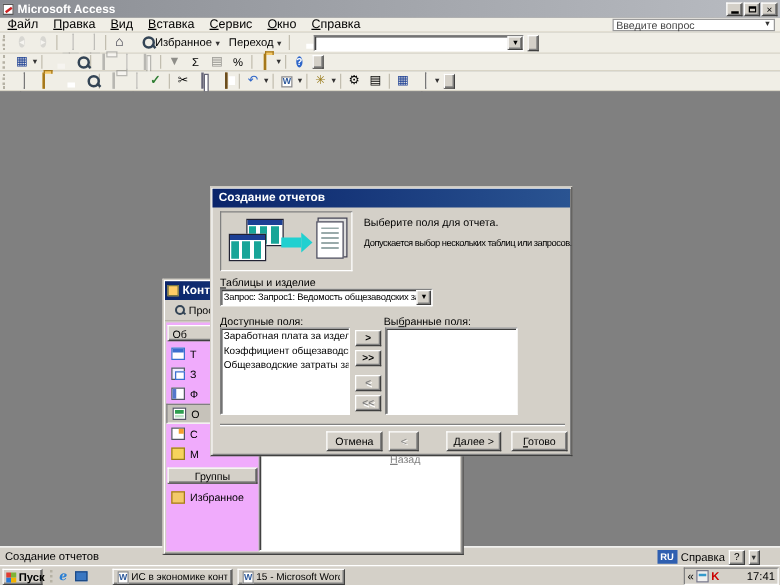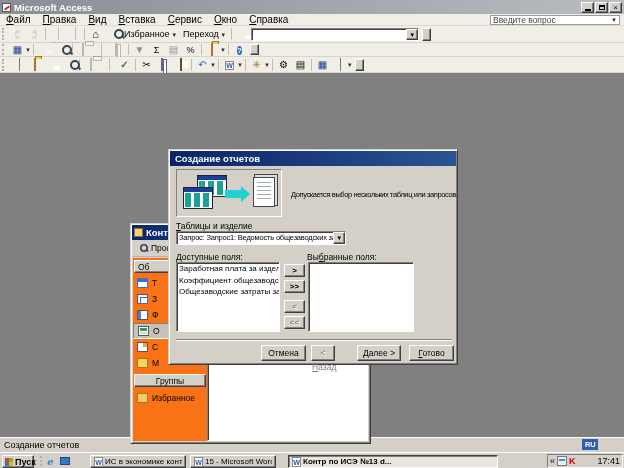--- a/index.html
+++ b/index.html
@@ -51,21 +51,21 @@
   .homeic{font-size:11px;line-height:12px;color:#223;}
   
   .mdi{left:0;top:73px;width:624px;height:364px;background:#808080;}
   
   .dbwin{left:130px;top:150px;width:241px;height:221px;z-index:1;}
   .db-title{position:absolute;left:1px;top:1px;right:1px;height:15px;background:linear-gradient(90deg,#0a246a,#3a6ea5);display:flex;align-items:center;padding:0 2px;color:#fff;font-weight:bold;font-size:9.5px;}
   .dbicon{width:9px;height:9px;background:#ffcc66;border:1px solid #774;margin-right:3px;}
   .db-tb{position:absolute;left:1px;top:16px;right:1px;height:17px;background:#d4d0c8;border-bottom:1px solid #b8b4a8;display:flex;align-items:center;padding:0 3px;}
   .db-prev{display:flex;align-items:center;height:14px;padding:0 3px;font-size:8.5px;}
   .db-body{position:absolute;left:2px;top:34px;right:2px;bottom:2px;}
-  .db-side{position:absolute;left:0;top:0;width:74px;bottom:0;background:#f97316;padding-top:2px;}
+  .db-side{position:absolute;left:0;top:0;width:74px;bottom:0;background:#f0abfc;padding-top:2px;}
   .db-hd{height:13px;font-size:8.5px;line-height:12px;padding-left:3px;margin:0 1px 2px 1px;}
   .db-row{height:16px;display:flex;align-items:center;padding-left:4px;font-size:8.5px;}
   .db-row.sel{border:1px solid;border-color:#808080 #fff #fff #808080;background:#c6c2ba;}
   .si{width:11px;height:10px;display:inline-block;margin-right:4px;border:1px solid #556;background:#fff;position:relative;flex:none;}
   .si-table{border-color:#3b6ecf;} .si-table::before{content:"";position:absolute;left:0;top:0;right:0;height:3px;background:#3b6ecf;}
   .si-query{background:#eef;} .si-query::before{content:"";position:absolute;left:2px;top:2px;width:6px;height:5px;border:1px solid #3b6ecf;background:#fff;}
   .si-form{background:#fff;} .si-form::before{content:"";position:absolute;left:0;top:0;bottom:0;width:3px;background:#5577cc;}
   .si-report{background:#fff;} .si-report::before{content:"";position:absolute;left:1px;top:1px;right:1px;height:3px;background:#2e9e4f;}
   .si-report::after{content:"";position:absolute;left:1px;bottom:1px;right:1px;height:2px;background:#bde4c8;}
   .si-pages{background:#fff;} .si-pages::before{content:"";position:absolute;right:0;top:0;width:4px;height:4px;background:#f4a02c;}
@@ -97,21 +97,21 @@
   .flist .it{padding-left:2px;}
   .flist .it.sel{background:#0a246a;color:#fff;}
   .rlist{position:absolute;left:139px;top:112px;width:106px;height:70px;}
   .xbtn{position:absolute;left:115px;width:21px;height:13px;font-size:8px;font-weight:bold;line-height:11px;text-align:center;}
   .xbtn.off,.btn.off{color:#808080;text-shadow:1px 1px 0 #fff;}
   .etch{position:absolute;left:7px;top:189px;width:276px;height:2px;border-top:1px solid #808080;border-bottom:1px solid #fff;}
   .btn{position:absolute;top:195px;height:16px;font-size:8.5px;line-height:14px;text-align:center;}
   
   .statusbar{left:0;top:437px;width:624px;height:15px;background:#d4d0c8;border-top:1px solid #fff;display:flex;align-items:center;}
   .status-text{font-size:9px;padding-left:4px;}
-  .langbar{position:absolute;right:16px;top:1px;height:13px;display:flex;align-items:center;gap:3px;flex-direction:column;}
+  .langbar{position:absolute;right:16px;top:1px;height:13px;display:flex;align-items:center;gap:3px;}
   .rubadge{width:16px;height:11px;background:#2f5fb0;color:#fff;font-size:7.5px;font-weight:bold;text-align:center;line-height:11px;}
   .lang-name{font-size:9px;}
   .lbtn{width:13px;height:12px;font-size:8px;line-height:10px;text-align:center;}
   .taskbar{left:0;top:452px;width:624px;height:16px;background:#d4d0c8;border-top:1px solid #fff;}
   .startbtn{position:absolute;left:2px;top:2px;width:32px;height:13px;display:flex;align-items:center;padding:0 2px;font-weight:bold;font-size:9px;}
   .flag{width:8px;height:8px;margin-right:2px;flex:none;
     background-image:linear-gradient(90deg,#e03c31 50%,#7eb338 50%),linear-gradient(90deg,#2777d6 50%,#f3b200 50%);
     background-size:100% 50%;background-position:0 0,0 100%;background-repeat:no-repeat;}
   .ql{position:absolute;top:2px;width:13px;height:13px;text-align:center;font-size:10px;line-height:13px;}
   .eic{font-family:"DejaVu Serif",serif;font-style:italic;font-weight:bold;color:#2a7fd4;}
@@ -281,20 +281,21 @@
     <div class="abs dialog winframe">
       <div class="dlg-title">Создание отчетов</div>
 
       <div class="dlg-graphic">
         <div class="tblcard" style="left:20px;top:5px;"></div>
         <div class="tblcard" style="left:6px;top:17px;"></div>
         <div class="wizarrow"></div>
         <div class="repstack"></div>
       </div>
 
+      <div class="dlg-txt1">Выберите поля для отчета.</div>
       <div class="dlg-txt2 nw">Допускается выбор нескольких таблиц или запросов.</div>
 
       <div class="dlg-lbl hk" style="left:7px;top:71px;">Таблицы и изделие</div>
       <div class="combo sunken nw">
         <span>Запрос: Запрос1: Ведомость общезаводских за</span>
         <span class="combo-btn raised">▼</span>
       </div>
 
       <div class="dlg-lbl hk" style="left:7px;top:102px;">Доступные поля:</div>
       <div class="dlg-lbl" style="left:138px;top:102px;"><span>Вы</span><u>б</u><span>ранные поля:</span></div>
@@ -340,24 +341,20 @@
     <span class="ql eic" style="left:44px;">e</span>
     <span class="ql" style="left:58px;"><span class="deskic"></span></span>
     <div class="taskbtn raised" style="left:90px;width:96px;">
       <span class="wic">W</span>
       <span class="nw">ИС в экономике контро...</span>
     </div>
     <div class="taskbtn raised" style="left:190px;width:86px;">
       <span class="wic">W</span>
       <span class="nw">15 - Microsoft Word</span>
     </div>
-    <div class="taskbtn raised active" style="left:288px;width:210px;">
-      <span class="wic">W</span>
-      <span class="nw">Контр по ИСЭ №13  d...</span>
-    </div>
     <div class="tray">
       <span style="font-size:9px;">«</span>
       <span class="trayic"></span>
       <span class="kic">K</span>
       <span class="time">17:41</span>
     </div>
   </div>
 
 </div>
 

